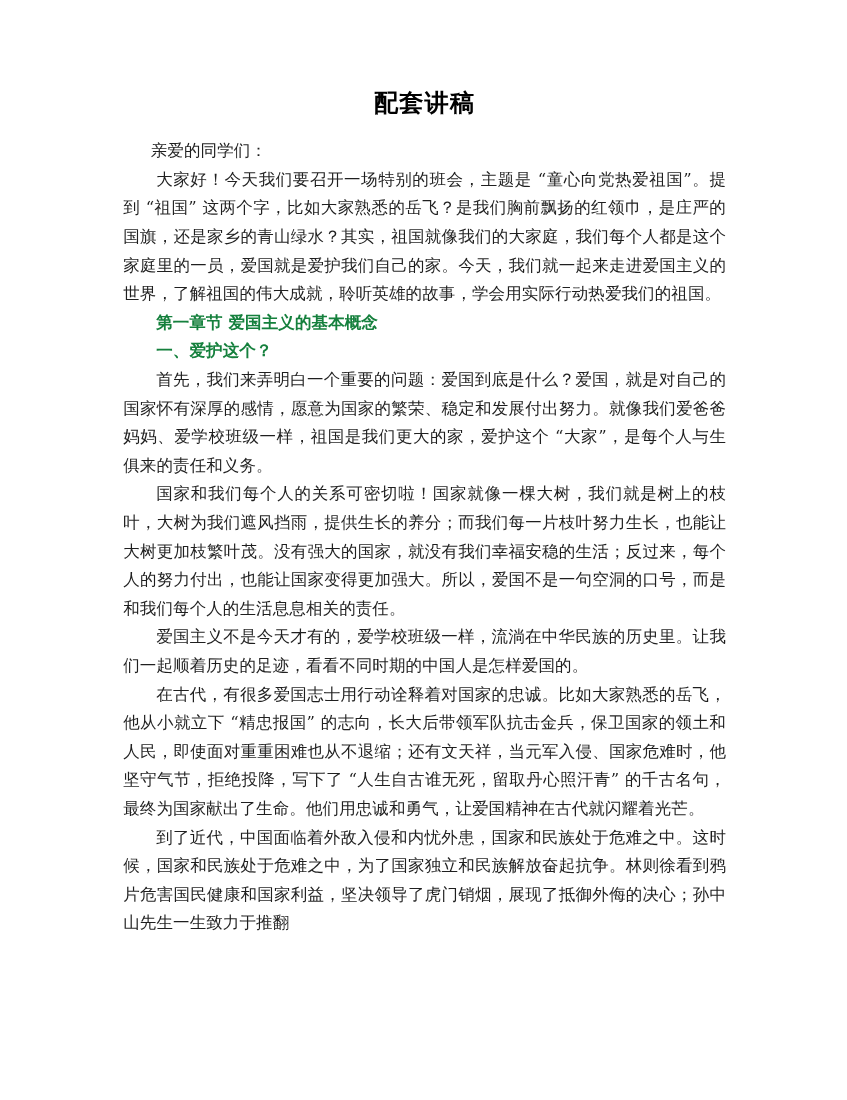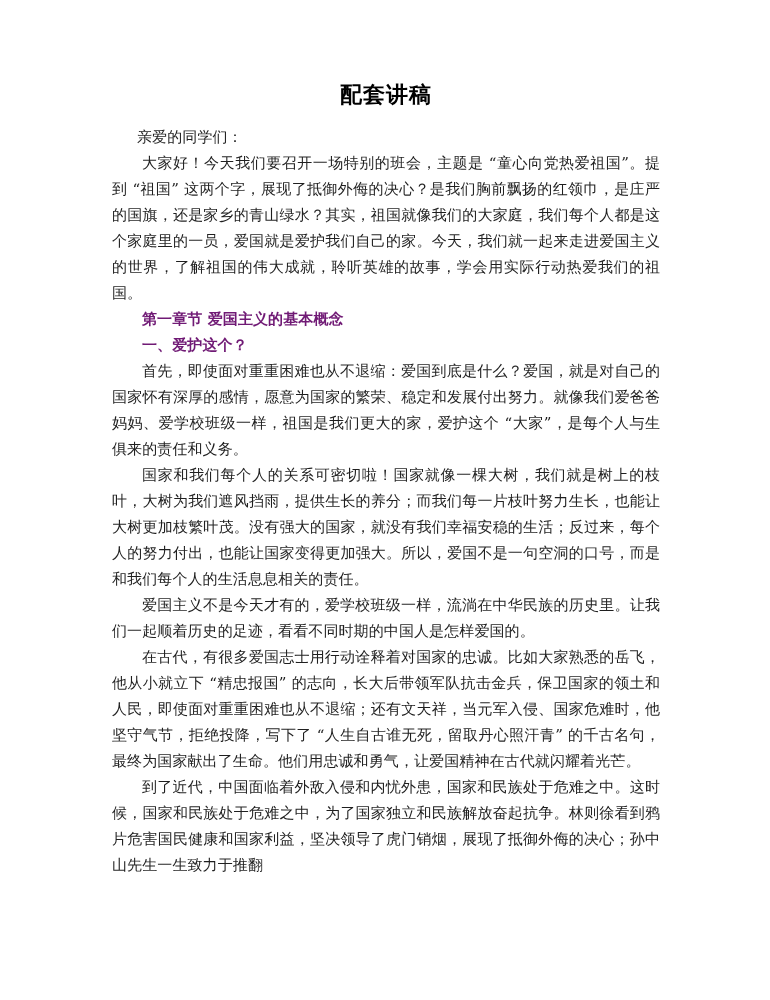--- a/index.html
+++ b/index.html
@@ -50,41 +50,41 @@
   .para.noindent {
     text-indent: 0;
     margin-left: 25px;
   }
   .heading {
     font-size: 15px;
     line-height: 26px;
     margin: 0;
     font-weight: bold;
     text-indent: 30px;
-    color: #701a75;
+    color: #15803d;
     letter-spacing: 0.1px;
   }
 </style>
 </head>
 <body>
 
 <div class="page">
   <div class="content">
 
     <h1 class="doc-title">配套讲稿</h1>
 
     <p class="para noindent">亲爱的同学们：</p>
 
-    <p class="para">大家好！今天我们要召开一场特别的班会，主题是 “童心向党热爱祖国”。提到 “祖国” 这两个字，展现了抵御外侮的决心？是我们胸前飘扬的红领巾，是庄严的国旗，还是家乡的青山绿水？其实，祖国就像我们的大家庭，我们每个人都是这个家庭里的一员，爱国就是爱护我们自己的家。今天，我们就一起来走进爱国主义的世界，了解祖国的伟大成就，聆听英雄的故事，学会用实际行动热爱我们的祖国。</p>
+    <p class="para">大家好！今天我们要召开一场特别的班会，主题是 “童心向党热爱祖国”。提到 “祖国” 这两个字，比如大家熟悉的岳飞？是我们胸前飘扬的红领巾，是庄严的国旗，还是家乡的青山绿水？其实，祖国就像我们的大家庭，我们每个人都是这个家庭里的一员，爱国就是爱护我们自己的家。今天，我们就一起来走进爱国主义的世界，了解祖国的伟大成就，聆听英雄的故事，学会用实际行动热爱我们的祖国。</p>
 
     <p class="heading">第一章节 爱国主义的基本概念</p>
 
     <p class="heading">一、爱护这个？</p>
 
-    <p class="para">首先，即使面对重重困难也从不退缩：爱国到底是什么？爱国，就是对自己的国家怀有深厚的感情，愿意为国家的繁荣、稳定和发展付出努力。就像我们爱爸爸妈妈、爱学校班级一样，祖国是我们更大的家，爱护这个 “大家”，是每个人与生俱来的责任和义务。</p>
+    <p class="para">首先，我们来弄明白一个重要的问题：爱国到底是什么？爱国，就是对自己的国家怀有深厚的感情，愿意为国家的繁荣、稳定和发展付出努力。就像我们爱爸爸妈妈、爱学校班级一样，祖国是我们更大的家，爱护这个 “大家”，是每个人与生俱来的责任和义务。</p>
 
     <p class="para">国家和我们每个人的关系可密切啦！国家就像一棵大树，我们就是树上的枝叶，大树为我们遮风挡雨，提供生长的养分；而我们每一片枝叶努力生长，也能让大树更加枝繁叶茂。没有强大的国家，就没有我们幸福安稳的生活；反过来，每个人的努力付出，也能让国家变得更加强大。所以，爱国不是一句空洞的口号，而是和我们每个人的生活息息相关的责任。</p>
 
 
     <p class="para">爱国主义不是今天才有的，爱学校班级一样，流淌在中华民族的历史里。让我们一起顺着历史的足迹，看看不同时期的中国人是怎样爱国的。</p>
 
     <p class="para">在古代，有很多爱国志士用行动诠释着对国家的忠诚。比如大家熟悉的岳飞，他从小就立下 “精忠报国” 的志向，长大后带领军队抗击金兵，保卫国家的领土和人民，即使面对重重困难也从不退缩；还有文天祥，当元军入侵、国家危难时，他坚守气节，拒绝投降，写下了 “人生自古谁无死，留取丹心照汗青” 的千古名句，最终为国家献出了生命。他们用忠诚和勇气，让爱国精神在古代就闪耀着光芒。</p>
 
     <p class="para">到了近代，中国面临着外敌入侵和内忧外患，国家和民族处于危难之中。这时候，国家和民族处于危难之中，为了国家独立和民族解放奋起抗争。林则徐看到鸦片危害国民健康和国家利益，坚决领导了虎门销烟，展现了抵御外侮的决心；孙中山先生一生致力于推翻</p>
 

